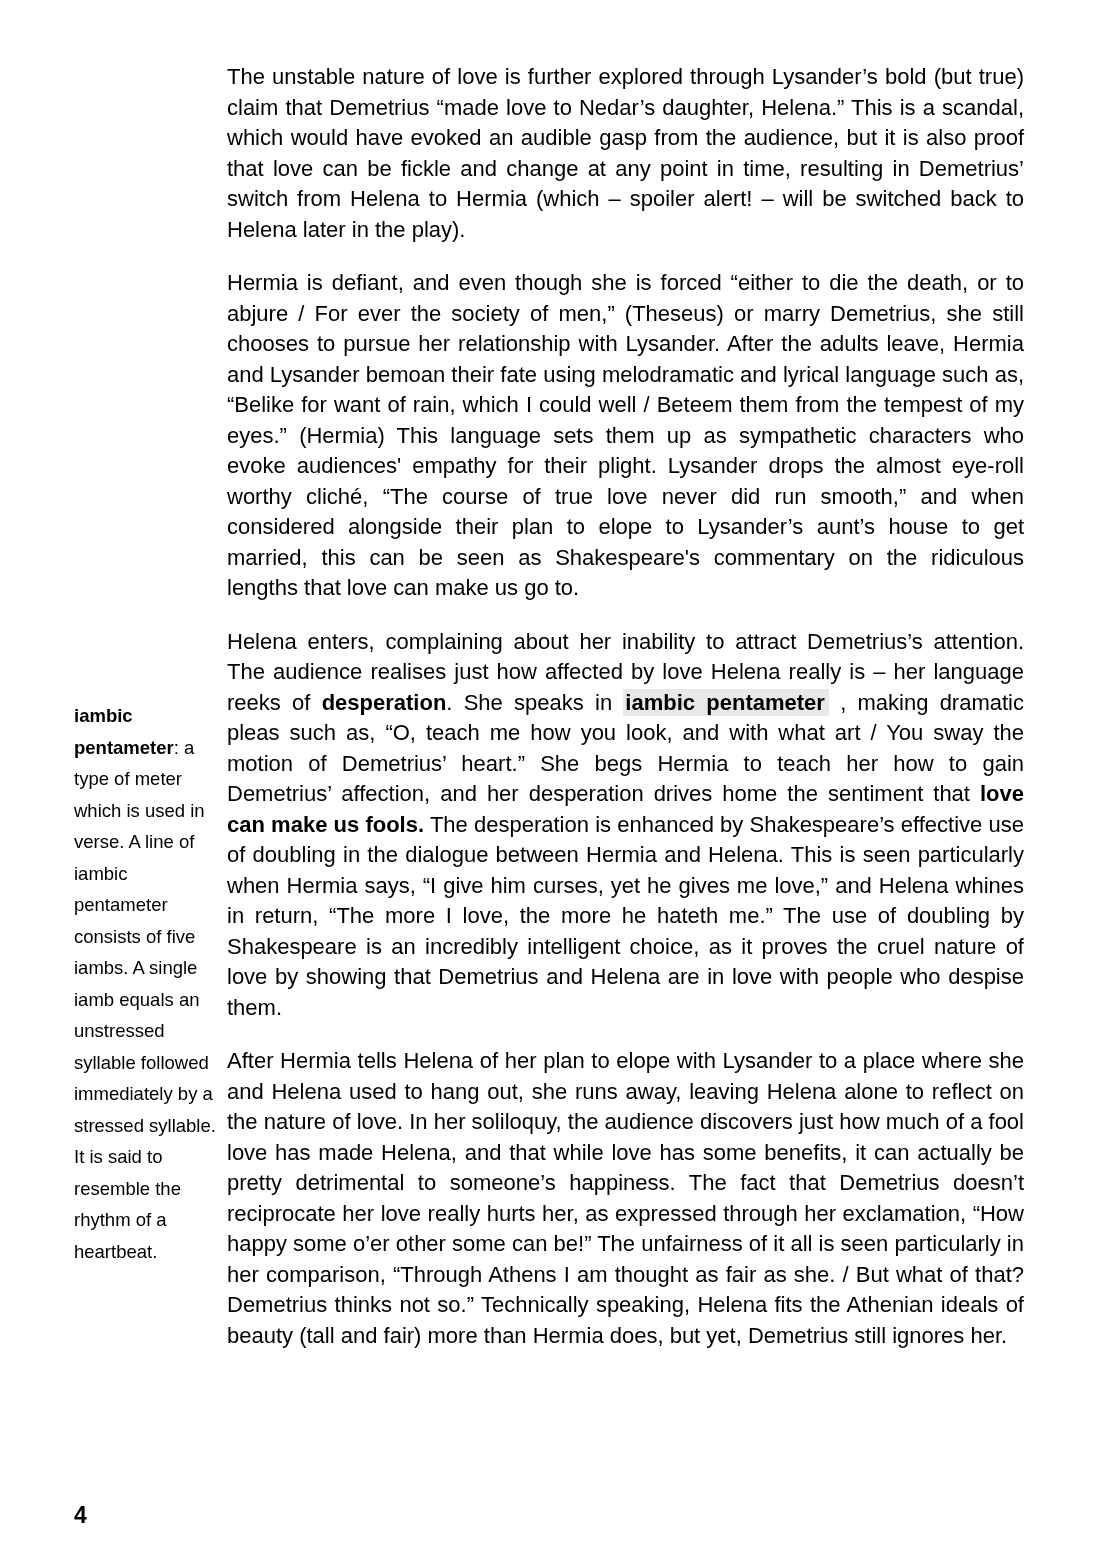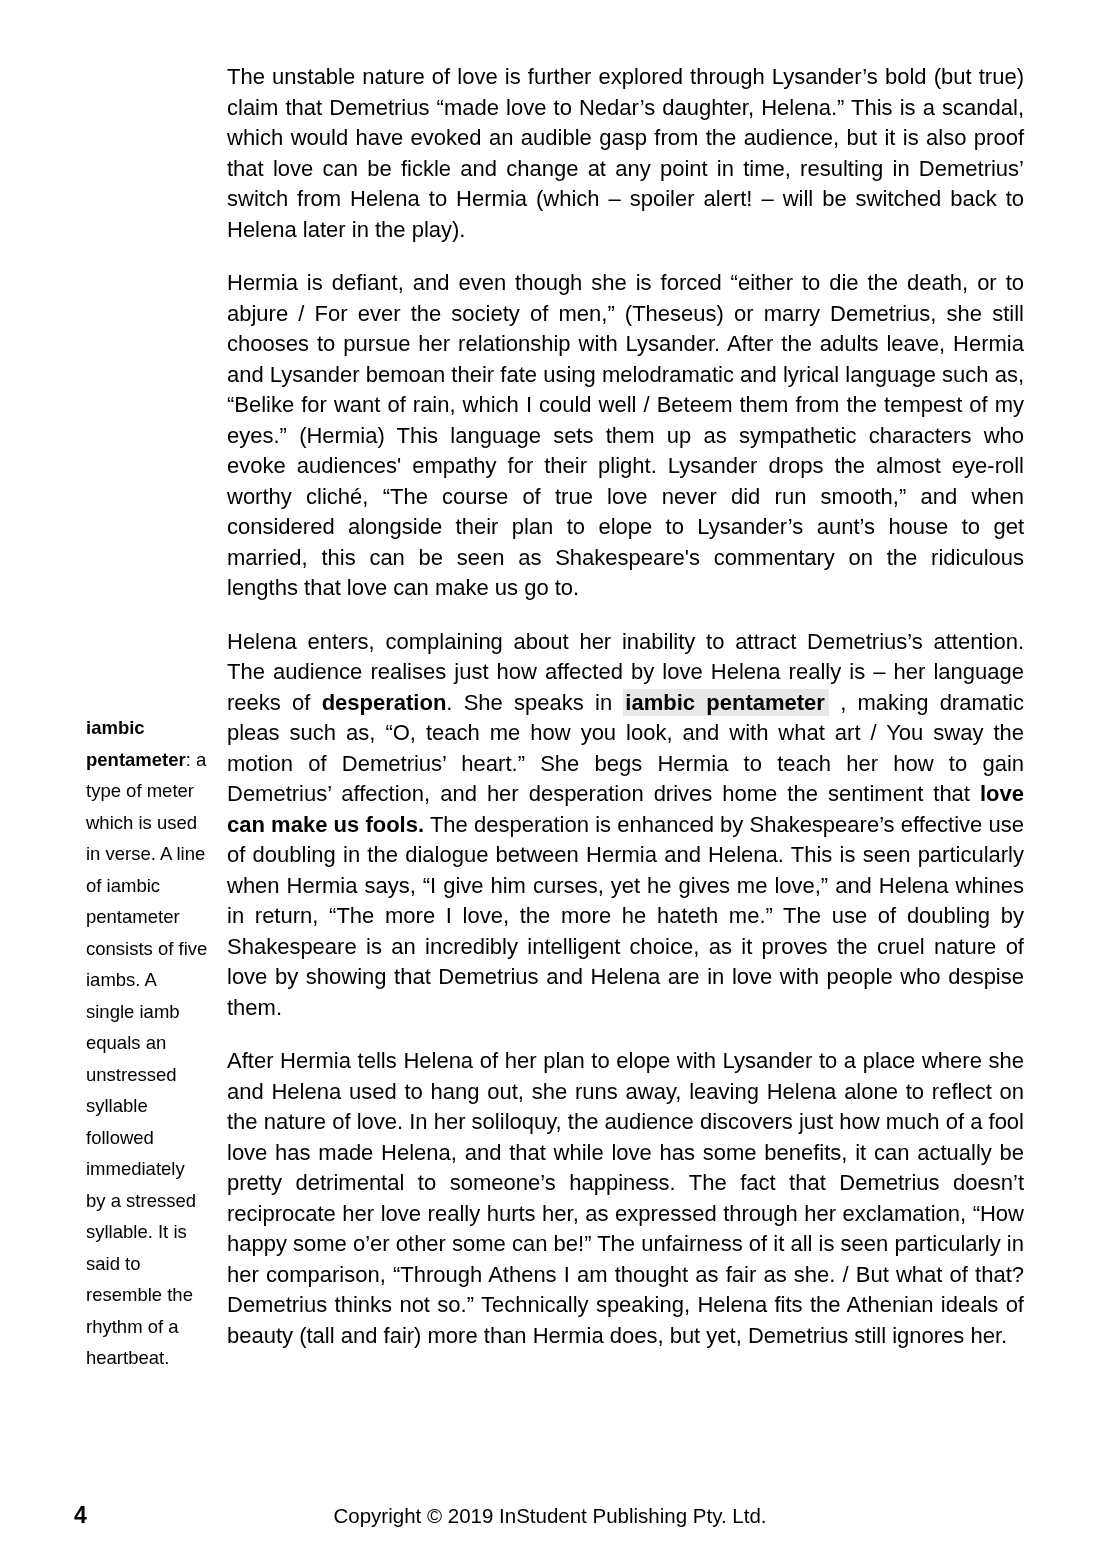--- a/index.html
+++ b/index.html
@@ -65,28 +65,27 @@
     text-align: center;
     font-size: 20.5px;
   }
 </style>
 </head>
 <body>
 
 <div class="page">
 
   <aside class="margin-note">
-    <p style="margin:12px"><span class="seg-bold">iambic pentameter</span><span>: a type of meter which is used in verse. A line of iambic pentameter consists of five iambs. A single iamb equals an unstressed syllable followed immediately by a stressed syllable. It is said to resemble the rhythm of a heartbeat.</span></p>
+    <p style="margin:0"><span class="seg-bold">iambic pentameter</span><span>: a type of meter which is used in verse. A line of iambic pentameter consists of five iambs. A single iamb equals an unstressed syllable followed immediately by a stressed syllable. It is said to resemble the rhythm of a heartbeat.</span></p>
   </aside>
 
   <main class="body-column">
     <p class="body-paragraph"><span>The unstable nature of love is further explored through Lysander’s bold (but true) claim that Demetrius “made love to Nedar’s daughter, Helena.” This is a scandal, which would have evoked an audible gasp from the audience, but it is also proof that love can be fickle and change at any point in time, resulting in Demetrius’ switch from Helena to Hermia (which – spoiler alert! – will be switched back to Helena later in the play).</span></p>
     <p class="body-paragraph"><span>Hermia is defiant, and even though she is forced “either to die the death, or to abjure / For ever the society of men,” (Theseus) or marry Demetrius, she still chooses to pursue her relationship with Lysander. After the adults leave, Hermia and Lysander bemoan their fate using melodramatic and lyrical language such as, “Belike for want of rain, which I could well / Beteem them from the tempest of my eyes.” (Hermia) This language sets them up as sympathetic characters who evoke audiences' empathy for their plight. Lysander drops the almost eye-roll worthy cliché, “The course of true love never did run smooth,” and when considered alongside their plan to elope to Lysander’s aunt’s house to get married, this can be seen as Shakespeare's commentary on the ridiculous lengths that love can make us go to.</span></p>
     <p class="body-paragraph"><span>Helena enters, complaining about her inability to attract Demetrius’s attention. The audience realises just how affected by love Helena really is – her language reeks of </span><span class="seg-bold">desperation</span><span>. She speaks in </span><span class="seg-bold seg-highlight">iambic pentameter</span><span> , making dramatic pleas such as, “O, teach me how you look, and with what art / You sway the motion of Demetrius’ heart.” She begs Hermia to teach her how to gain Demetrius’ affection, and her desperation drives home the sentiment that </span><span class="seg-bold">love can make us fools.</span><span> The desperation is enhanced by Shakespeare’s effective use of doubling in the dialogue between Hermia and Helena. This is seen particularly when Hermia says, “I give him curses, yet he gives me love,” and Helena whines in return, “The more I love, the more he hateth me.” The use of doubling by Shakespeare is an incredibly intelligent choice, as it proves the cruel nature of love by showing that Demetrius and Helena are in love with people who despise them.</span></p>
     <p class="body-paragraph"><span>After Hermia tells Helena of her plan to elope with Lysander to a place where she and Helena used to hang out, she runs away, leaving Helena alone to reflect on the nature of love. In her soliloquy, the audience discovers just how much of a fool love has made Helena, and that while love has some benefits, it can actually be pretty detrimental to someone’s happiness. The fact that Demetrius doesn’t reciprocate her love really hurts her, as expressed through her exclamation, “How happy some o’er other some can be!” The unfairness of it all is seen particularly in her comparison, “Through Athens I am thought as fair as she. / But what of that? Demetrius thinks not so.” Technically speaking, Helena fits the Athenian ideals of beauty (tall and fair) more than Hermia does, but yet, Demetrius still ignores her.</span></p>
   </main>
 
   <footer class="page-footer">
     <span class="page-number">4</span>
-    <span class="copyright-line">Copyright © 2019 InStudent Publishing Pty. Ltd.</span>
   </footer>
 
 </div>
 
 </body></html>

